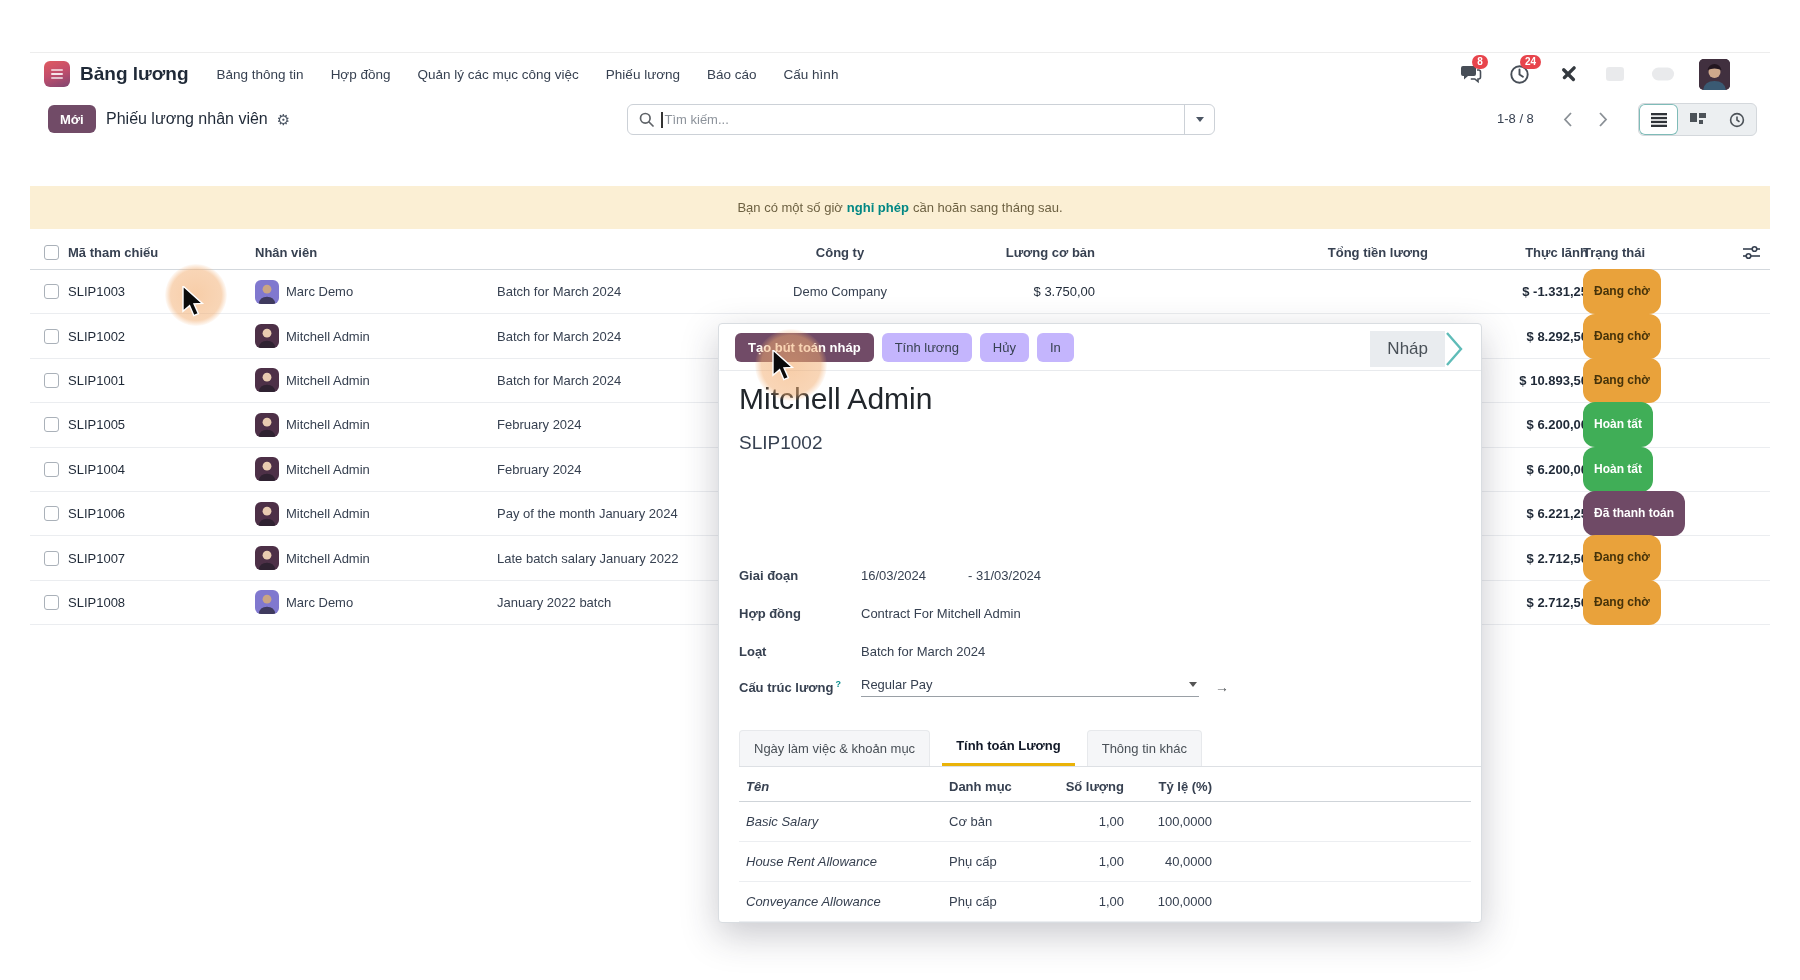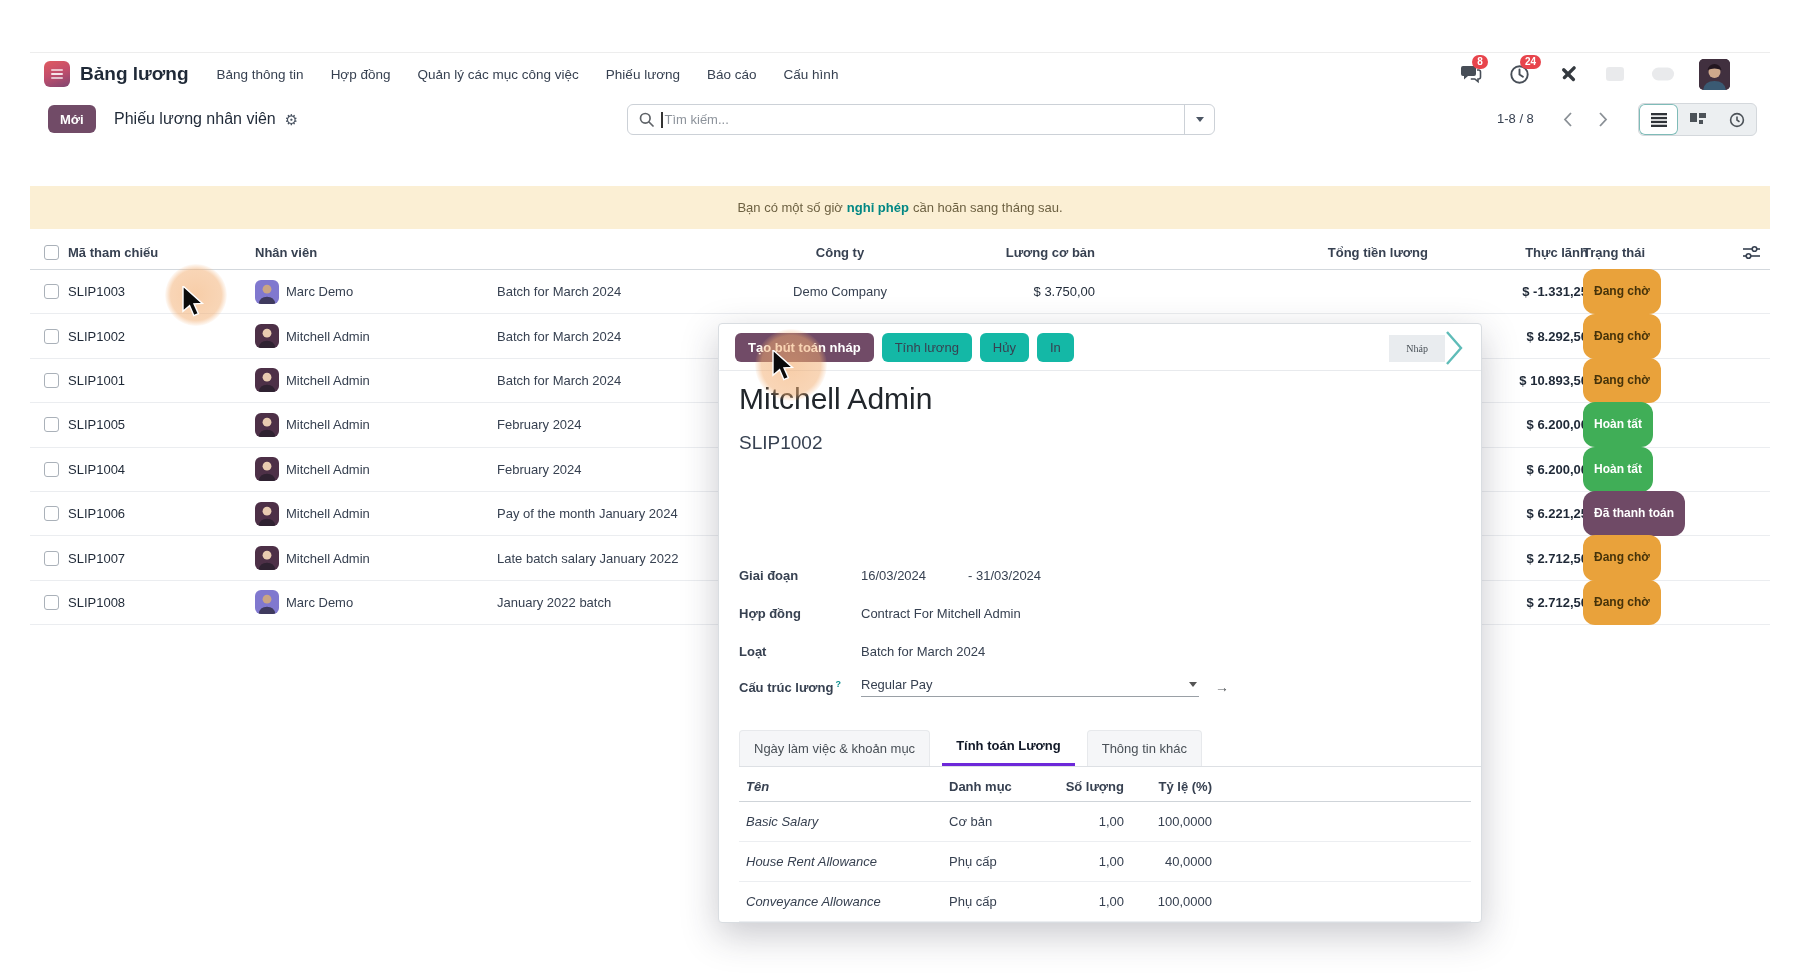--- a/index.html
+++ b/index.html
@@ -24,21 +24,21 @@
   .nbadge { position:absolute; top:-7px; left:13px; background:#e8444c; color:#fff; font-size:10px; font-weight:700;
     border-radius:9px; padding:2px 5px; line-height:1; min-width:16px; text-align:center; }
   .ghost { opacity:.14; }
   .topavatar { width:31px; height:31px; border-radius:5px; overflow:hidden; background:#3d2b3d; }
 
   
   .cp { position:absolute; top:42px; left:0; right:0; height:48px; background:#fff; }
   .btn-new { position:absolute; left:18px; top:10px; height:28px; padding:0 12px; background:#714B67; color:#fff;
     border:none; border-radius:6px; font-size:13px; font-weight:600; font-family:inherit; }
   .title-wrap { position:absolute; left:76px; top:0; height:48px; display:flex; align-items:center; gap:9px; }
-  .page-title { font-size:16px; color:#1f2937;margin-left:8px; }
+  .page-title { font-size:16px; color:#1f2937; }
   .gear { font-size:15px; color:#4b5563; line-height:1; }
 
   .search { position:absolute; left:597px; top:9px; width:588px; height:31px; border:1px solid #ccd1d7; border-radius:6px;
     background:#fff; display:flex; align-items:center; }
   .search .sicon { margin:0 7px 0 11px; display:flex; }
   .caret { width:1.5px; height:16px; background:#333; margin-right:2px; }
   .ph { color:#8d939b; }
   .search-toggle { margin-left:auto; width:30px; height:100%; border-left:1px solid #ccd1d7; display:flex; align-items:center; justify-content:center; }
   .tri-down { width:0; height:0; border-left:4px solid transparent; border-right:4px solid transparent; border-top:5px solid #4b5563; }
 
@@ -76,38 +76,38 @@
   .badge-success { background:#40AE57; color:#ffffff; }
   .badge-paid    { background:#6F4A66; color:#ffffff; }
   .adjust { position:absolute; right:10px; top:9px; }
 
   
   .popup { position:absolute; left:688px; top:270px; width:764px; height:600px; background:#fff;
     border:1px solid #d9dde1; border-radius:4px; box-shadow:0 12px 36px rgba(40,40,60,.25); z-index:10; overflow:hidden; }
   .pbar { height:47px; border-bottom:1px solid #e8eaed; display:flex; align-items:center; gap:8px; padding:0 16px; position:relative; }
   .btn { border:none; border-radius:6px; padding:7px 13px; font-size:13px; font-family:inherit; }
   .btn-primary { background:#714B67; color:#fff; font-weight:600; }
-  .btn-sec { background:#14b8a6; color:#374151; }
+  .btn-sec { background:#c4b5fd; color:#374151; }
   .pstatus { position:absolute; right:16px; top:7px; display:flex; align-items:center; }
-  .slabel { background:#e9ecef; color:#495057; padding:8px 17px; font-size:10px;font-family:Liberation Serif, serif; }
+  .slabel { background:#e9ecef; color:#495057; padding:8px 17px; font-size:17px; }
   .ptitle { position:absolute; left:20px; top:58px; font-size:30px; font-weight:500; color:#21262b; }
   .psub { position:absolute; left:20px; top:108px; font-size:19px; font-weight:500; color:#374151; }
   .pwarn { position:absolute; left:20px; right:12px; top:158px; height:68px; background:#FAEED2; border-radius:4px;
     color:#8f6b35; padding:12px 16px; }
   .pwarn .w2 { margin-top:7px; padding-left:12px; }
   .frow { position:absolute; left:20px; height:22px; display:flex; align-items:center; }
   .flabel { display:inline-block; width:122px; font-weight:700; color:#374151; flex:0 0 auto; }
   .fsup { color:#078b8c; font-size:9px; vertical-align:super; margin-left:2px; }
   .fval2 { margin-left:42px; }
   .fselect { position:relative; width:338px; border-bottom:1px solid #9aa0a6; padding-bottom:4px; }
   .fselect .tri-down { position:absolute; right:2px; top:5px; border-top-color:#555; }
   .flink { margin-left:16px; color:#54585c; font-weight:700; font-size:14px; }
   .tabs { position:absolute; left:20px; right:0; top:402px; height:41px; border-bottom:1px solid #dde0e4; display:flex; gap:12px; align-items:flex-end; }
   .tab { padding:10px 14px; color:#495057; background:#f5f6f8; border:1px solid #e7e9ec; border-bottom:none; border-radius:4px 4px 0 0; }
-  .tab.active { background:#fff; color:#111827; font-weight:700; border:none; border-bottom:3px solid #6d28d9; }
+  .tab.active { background:#fff; color:#111827; font-weight:700; border:none; border-bottom:3px solid #eab308; }
   .ptbl { position:absolute; left:20px; right:10px; top:448px; }
   .pth { position:relative; height:30px; border-bottom:1px solid #cfd4d9; }
   .ptr { position:relative; height:40px; border-bottom:1px solid #eceef1; }
   .pcell { position:absolute; top:0; bottom:0; display:flex; align-items:center; white-space:nowrap; }
   .pc-name { left:7px;font-style:italic; }
   .pc-cat  { left:210px; }
   .pc-qty  { right:347px; width:110px; justify-content:flex-end; }
   .pc-rate { right:259px; width:110px; justify-content:flex-end; }
   .pth .pcell { font-weight:700; color:#374151; }
 

